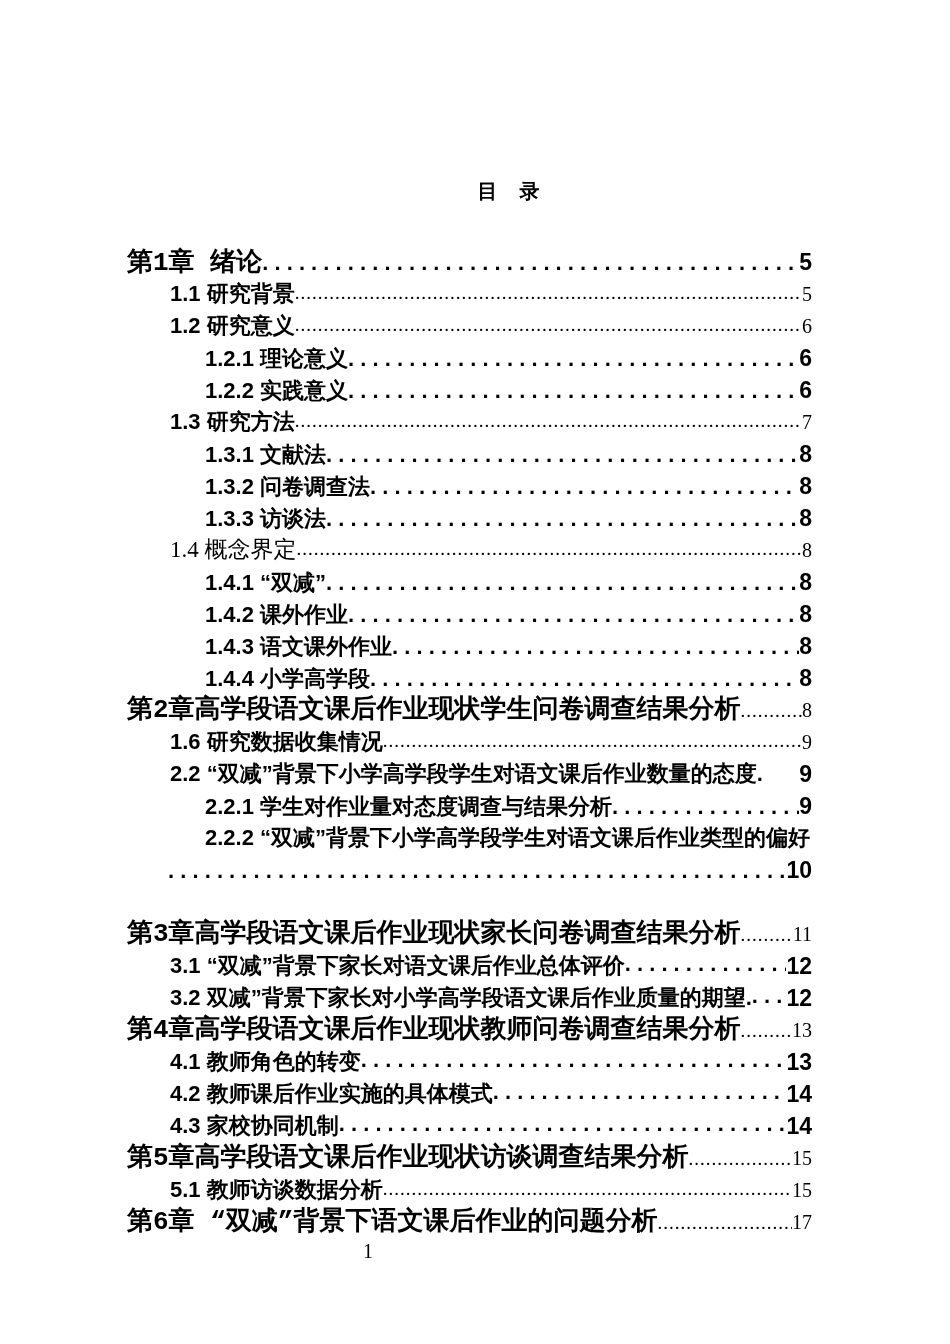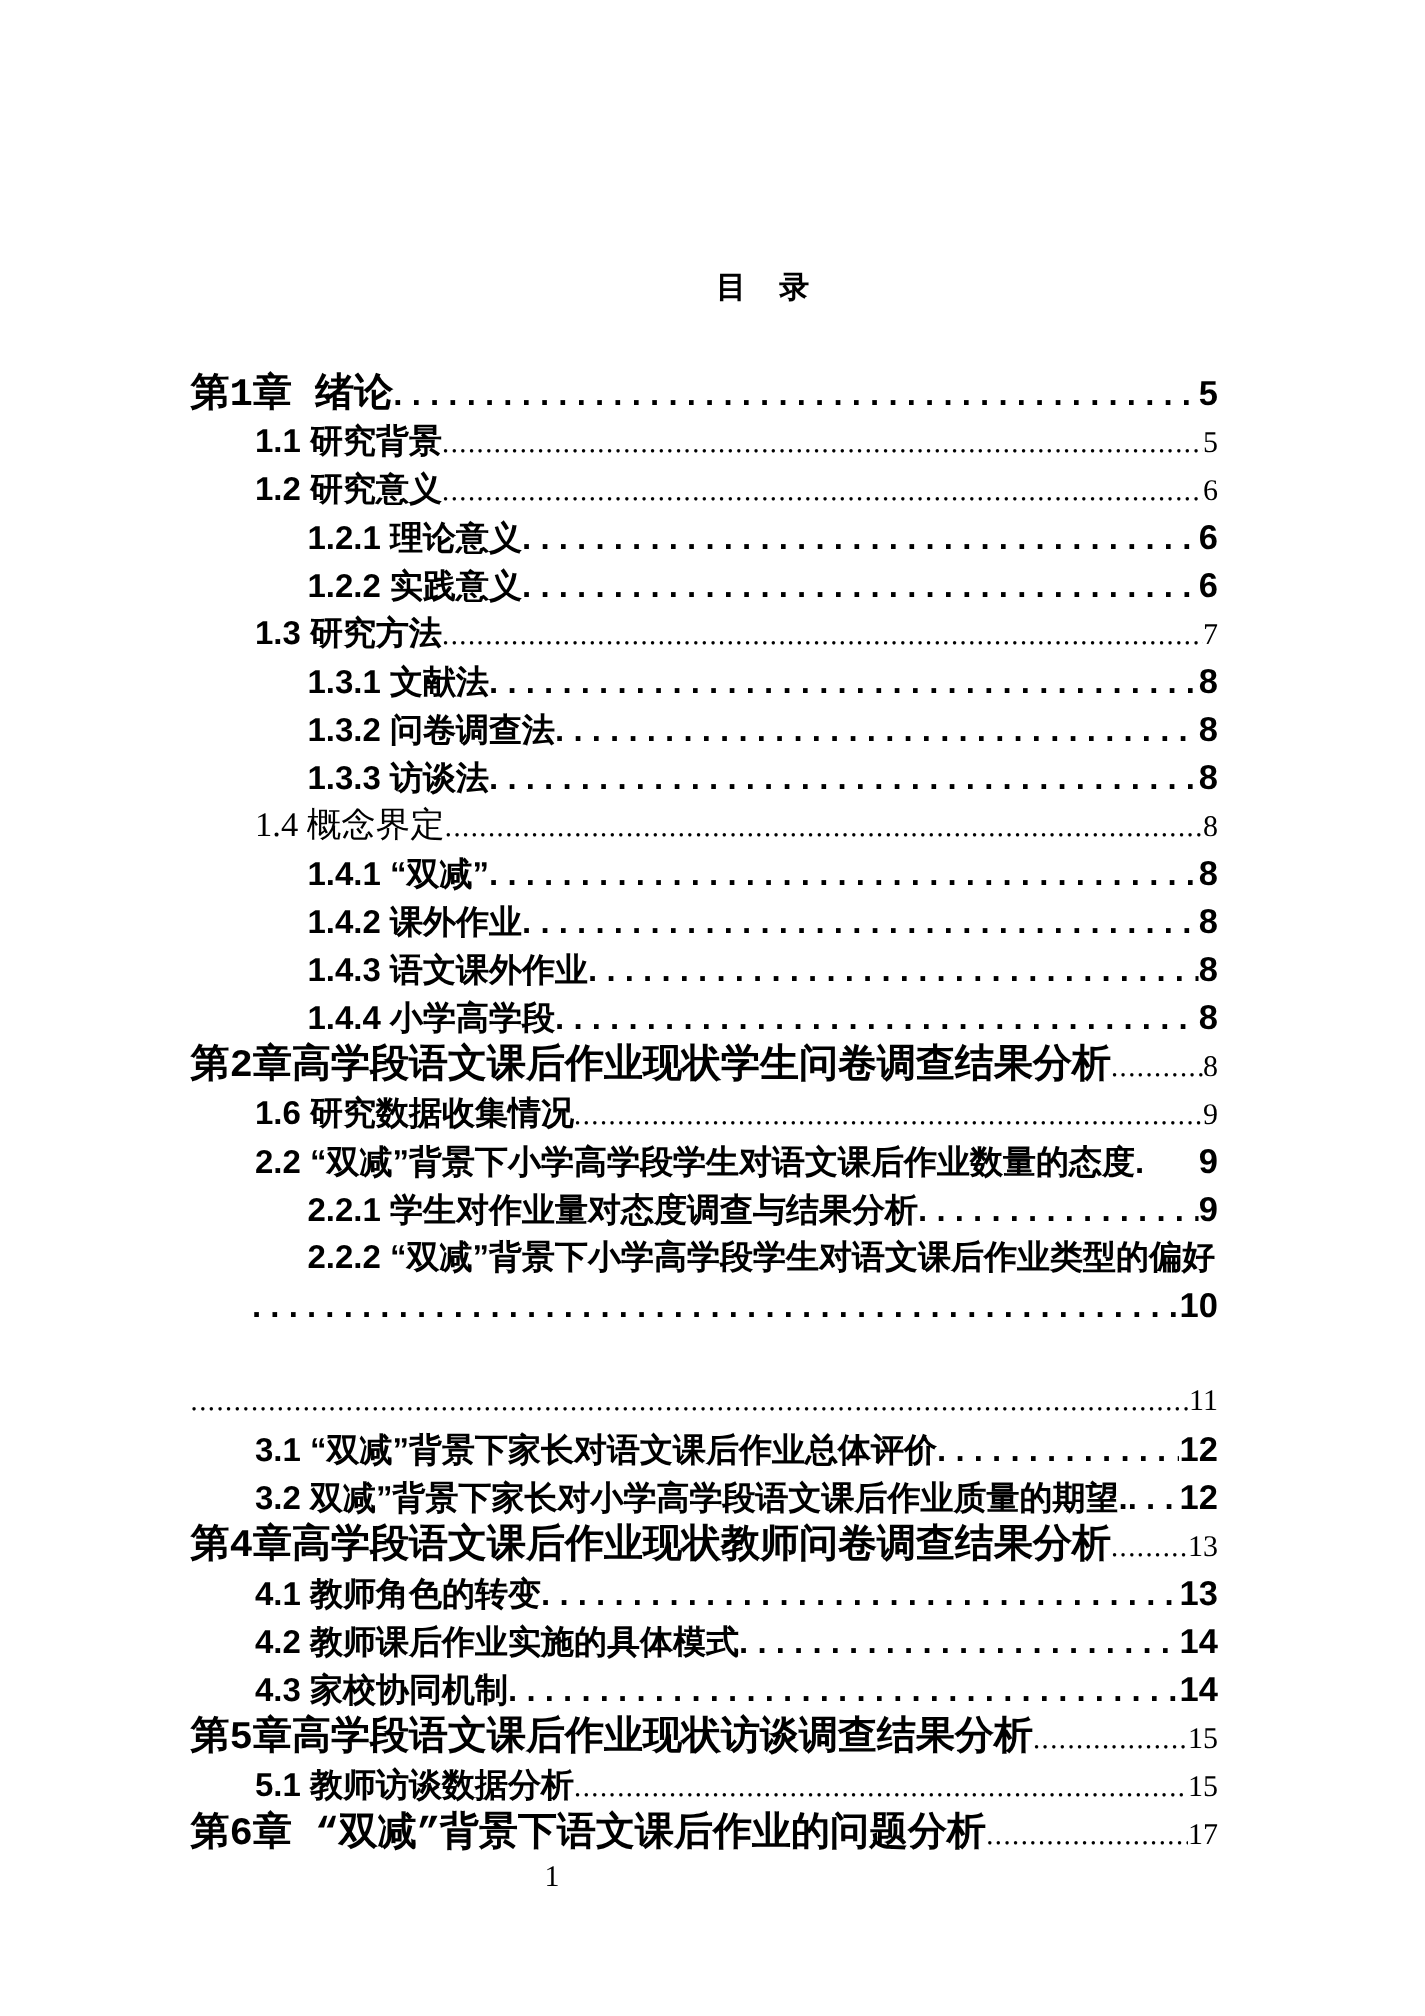--- a/index.html
+++ b/index.html
@@ -19,21 +19,21 @@
   }
 
   .toc {
     position: absolute; top: 246px; left: 127px; width: 685px;
   }
   .row {
     display: flex; align-items: baseline;
     height: 32px; line-height: 32px; white-space: nowrap;
   }
   .row.spacer { height: 32px; }
-  .lvl1 { padding-left: 43px; }
+  .lvl1 { padding-left: 43px; align-items: flex-end; }
   .lvl2 { padding-left: 78px; }
   .lvlwrap { padding-left: 41px; }
 
   .label { flex: 0 0 auto; }
   .leader { flex: 1 1 auto; overflow: hidden; min-width: 0; }
   .page  { flex: 0 0 auto; }
 
   .chapter .label { font-size: 26px; font-weight: bold; font-family: Liberation Mono, monospace; }
   .bold .label    { font-size: 22px; font-weight: bold; }
   .serif .label   { font-family: "Liberation Serif", serif; font-size: 23px; font-weight: normal; }
@@ -163,20 +163,21 @@
         <span class="leader"></span>
         <span class="page"></span>
       </div>
       <div class="row lvlwrap bold leader-wide">
         <span class="label"></span>
         <span class="leader"></span>
         <span class="page">10</span>
       </div>
       <div class="row spacer"></div>
       <div class="row lvl0 chapter leader-dense">
+        <span class="label">第3章高学段语文课后作业现状家长问卷调查结果分析</span>
         <span class="leader"></span>
         <span class="page">11</span>
       </div>
       <div class="row lvl1 bold leader-wide">
         <span class="label">3.1 “双减”背景下家长对语文课后作业总体评价</span>
         <span class="leader"></span>
         <span class="page">12</span>
       </div>
       <div class="row lvl1 bold leader-wide">
         <span class="label">3.2 双减”背景下家长对小学高学段语文课后作业质量的期望.</span>

